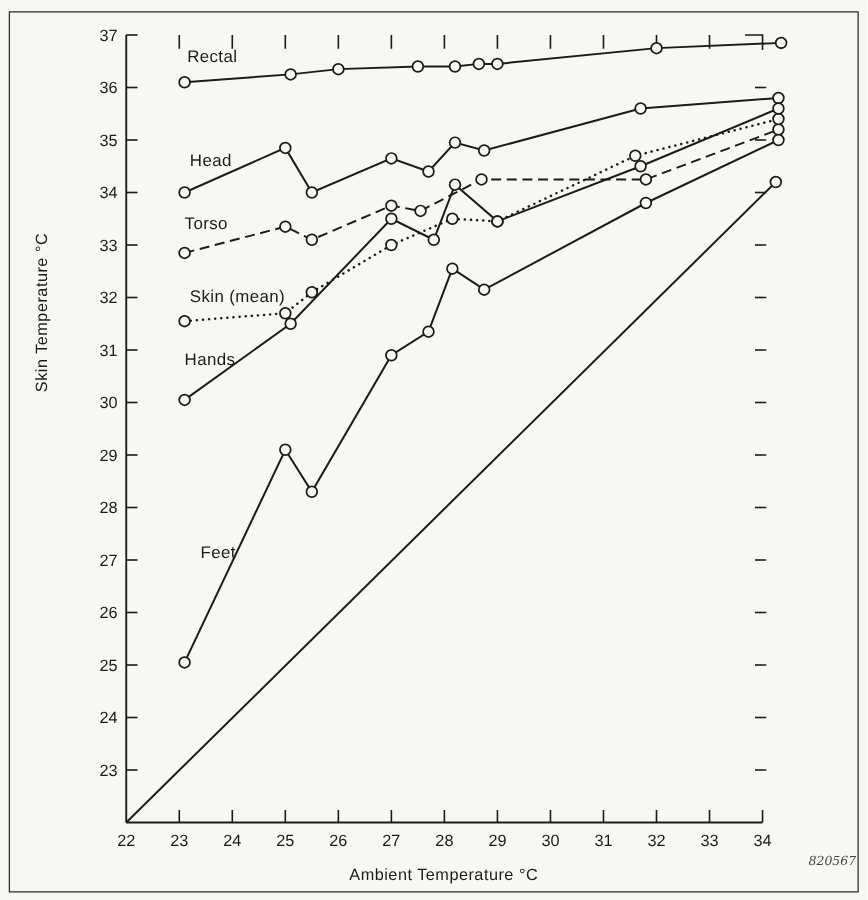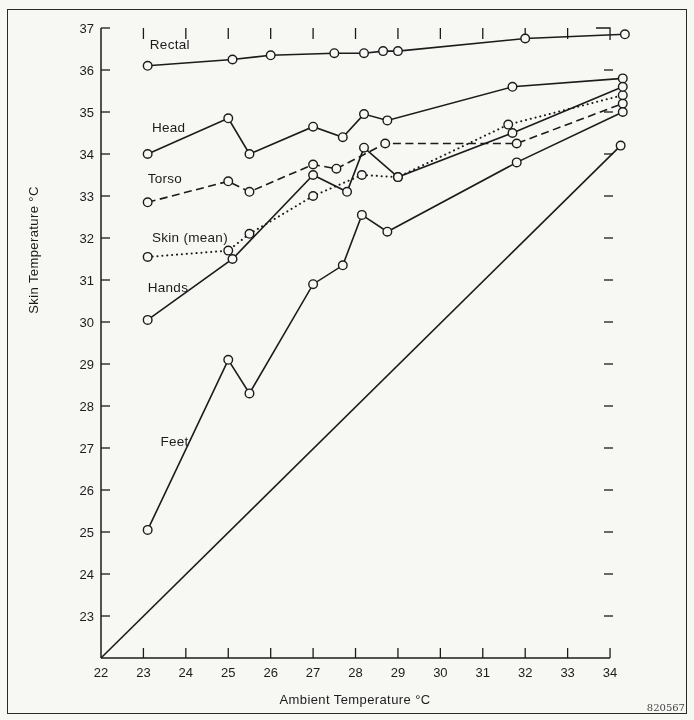--- a/index.html
+++ b/index.html
@@ -4,22 +4,22 @@
 <style>
   html,body{margin:0;padding:0;background:#ffffff;}
   #stage{position:relative;width:694px;height:720px;background:#f7f7f4;
          font-family:"Liberation Sans", sans-serif;color:#1b1b1b;overflow:hidden;}
   #figure-frame{position:absolute;left:7px;top:9px;width:680px;height:705px;
          border:1.5px solid #2a2a2a;background:#f7f7f4;box-sizing:border-box;}
   svg{position:absolute;left:0;top:0;}
   .axis-title{position:absolute;font-size:13px;letter-spacing:0.4px;color:#1b1b1b;white-space:nowrap;}
   #y-axis-title{left:33px;top:250px;transform:translate(-50%,-50%) rotate(-90deg);}
   #x-axis-title{left:355px;top:692px;transform:translate(-50%,0);}
-  #figure-id{position:absolute;right:9px;top:702px;font-family:"DejaVu Serif",serif;
-         font-size:10px;color:#454545;}
+  #figure-id{position:absolute;right:9px;top:684px;font-family:"DejaVu Serif",serif;
+         font-style:italic;font-size:10px;color:#454545;}
 </style>
 </head>
 <body>
 
 <div id="stage">
   <div id="figure-frame"></div>
   <svg id="chart" width="694" height="720" viewBox="0 0 694 720">
       <g>
         <line x1="101" y1="28" x2="101" y2="658" stroke="#1b1b1b" stroke-width="1.5"></line>
         <line x1="101" y1="658" x2="610" y2="658" stroke="#1b1b1b" stroke-width="1.5"></line>

